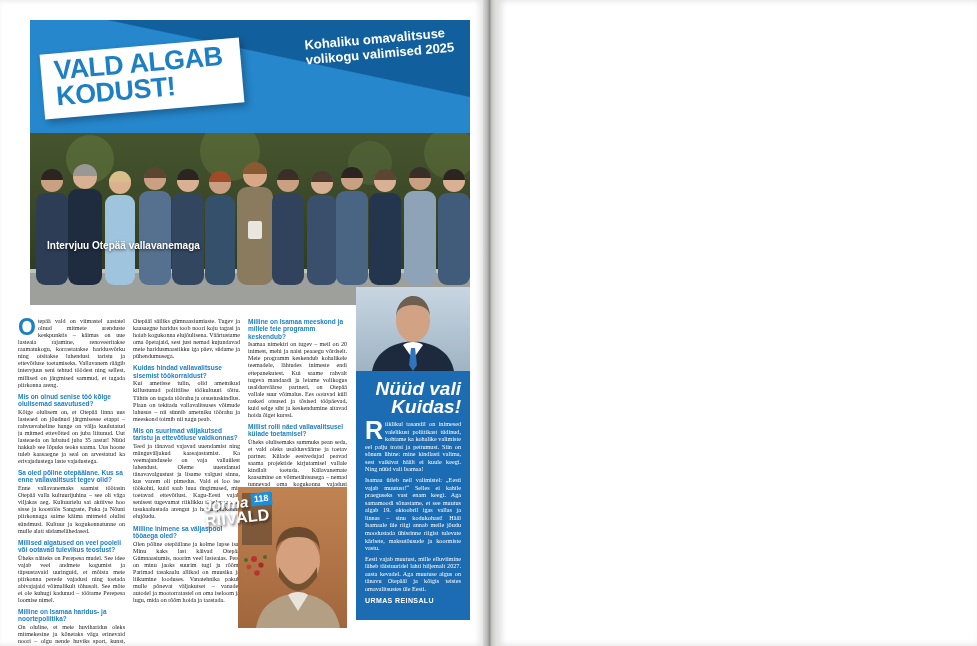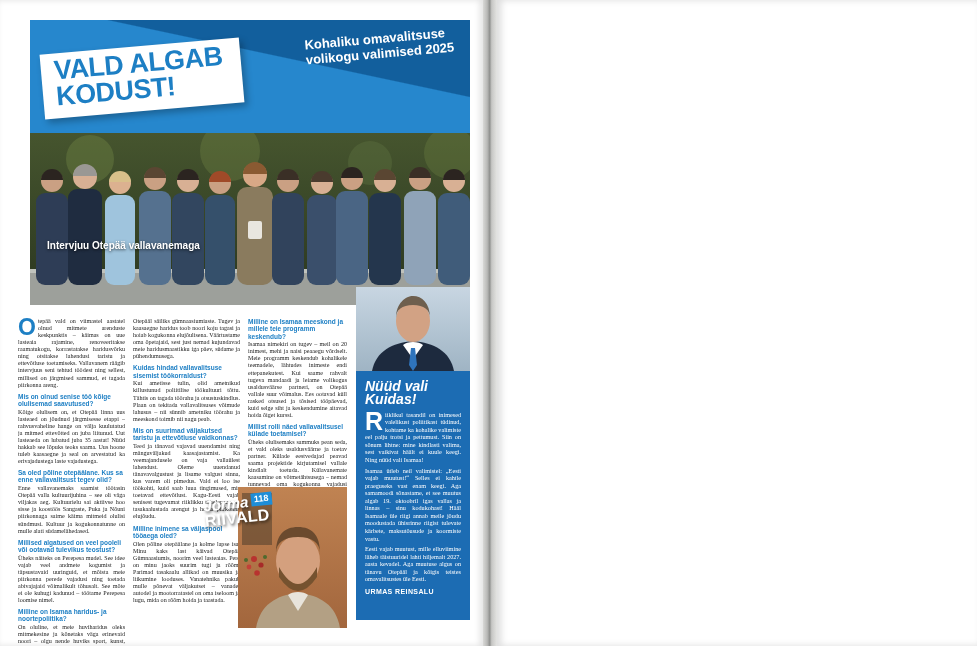--- a/index.html
+++ b/index.html
@@ -56,21 +56,21 @@
   .num{display:inline-block;background:#1f8ed8;color:#fff;font:800 9px/1 "Liberation Sans",sans-serif;
        padding:2px 3px;margin-left:3px;vertical-align:4px;text-shadow:none;}
 
   #jorma{left:238px;top:487px;width:109px;height:141px;}
   #jormaLabel{left:-34px;top:8px;}
 
   
   #appeal{position:absolute;left:356px;top:287px;width:114px;height:333px;
           background:#1c6cb3;overflow:hidden;}
   #appealTitle{color:#fff;font-family:"Liberation Sans",sans-serif;font-style:italic;
-               font-weight:800;font-size:14px;line-height:.95;padding:5px 9px 0;}
+               font-weight:800;font-size:19px;line-height:.95;padding:5px 9px 0;text-align:right;}
   #appealBody{padding:4px 9px 0;color:#fff;font-size:6.2px;line-height:1.22;text-align:justify;}
   #appealBody p{margin:0 0 3px;}
   #appealBody .dc{color:#fff;font-size:25px;}
   #appealSig{padding:2px 9px;color:#fff;font:700 7px/1 "Liberation Sans",sans-serif;letter-spacing:.4px;}
 </style>
 </head>
 <body>
 
 <div id="sheet">
 

